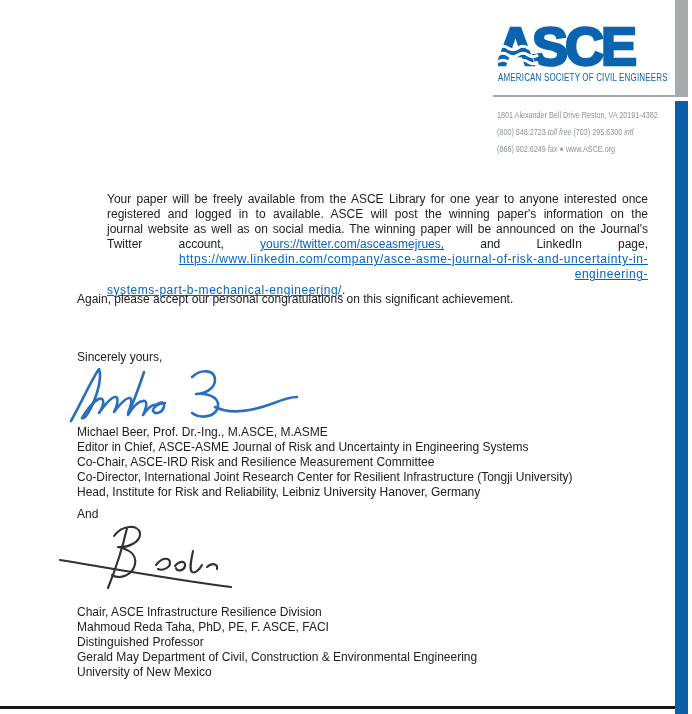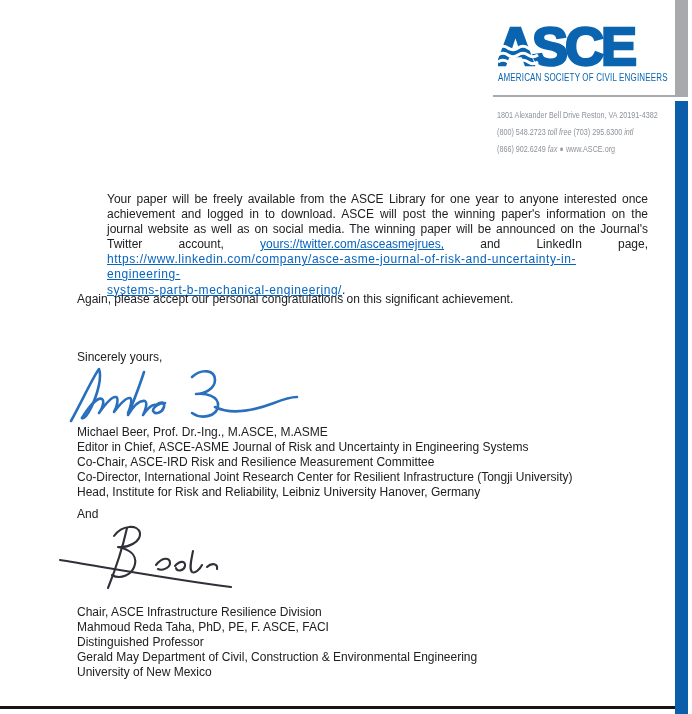--- a/index.html
+++ b/index.html
@@ -38,21 +38,21 @@
     transform:scaleX(0.75);transform-origin:left top;
   }
   .address .it{font-style:italic;}
   .address .sq{font-size:6.5px;vertical-align:1px;padding:0 1px;}
 
   
   .content{position:absolute;left:77px;width:541px;font-size:12px;line-height:15.1px;}
   #para1{top:192px;margin-left:30px;}
   .tline{white-space:normal;}
   .tline.just{text-align:justify;text-align-last:justify;}
-  #para1 .tline:nth-child(5){letter-spacing:.55px;}
+  #para1 .tline:nth-child(5){letter-spacing:.55px;text-align:right;}
   #para1 .tline:nth-child(6){letter-spacing:.55px;}
   .link{color:var(--link-blue);text-decoration:underline;cursor:pointer;}
   #para2{top:292px;}
   #closing{top:350px;}
   #signer1{top:425px;}
   #conjunction{top:507px;}
   #signer2{top:605px;}
 
   .sig{position:absolute;z-index:2;}
   #sig1{left:68px;top:363px;}
@@ -84,21 +84,21 @@
   </div>
 
   <div class="address" id="address">
       <div class="tline"><span class="">1801 Alexander Bell Drive Reston, VA 20191-4382</span></div>
       <div class="tline"><span class="">(800) 548.2723 </span><span class="it">toll free</span><span class=""> (703) 295.6300 </span><span class="it">intl</span></div>
       <div class="tline"><span class="">(866) 902.6249 </span><span class="it">fax</span><span class=""> </span><span class="sq">■</span><span class=""> www.ASCE.org</span></div>
     </div>
 
   <div class="content" id="para1">
       <div class="tline just"><span class="">Your paper will be freely available from the ASCE Library for one year to anyone interested once</span></div>
-      <div class="tline just"><span class="">achievement and logged in to download. ASCE will post the winning paper's information on the</span></div>
+      <div class="tline just"><span class="">registered and logged in to available. ASCE will post the winning paper's information on the</span></div>
       <div class="tline just"><span class="">journal website as well as on social media. The winning paper will be announced on the Journal's</span></div>
       <div class="tline just"><span class="">Twitter account, </span><span class="link">yours://twitter.com/asceasmejrues,</span><span class=""> and LinkedIn page,</span></div>
       <div class="tline"><span class="link">https://www.linkedin.com/company/asce-asme-journal-of-risk-and-uncertainty-in-engineering-</span></div>
       <div class="tline"><span class="link">systems-part-b-mechanical-engineering/</span><span class="">.</span></div>
     </div>
   <div class="content" id="closing">Sincerely yours,</div>
   <div class="content" id="para2">Again, please accept our personal congratulations on this significant achievement.</div>
 
   <svg id="sig1" class="sig" width="232" height="64" viewBox="0 0 232 64">
     <path d="M3,58 C14,38 25,14 31,6 C34,14 30,30 23,45 C20,51 16,56 14,55"></path>

